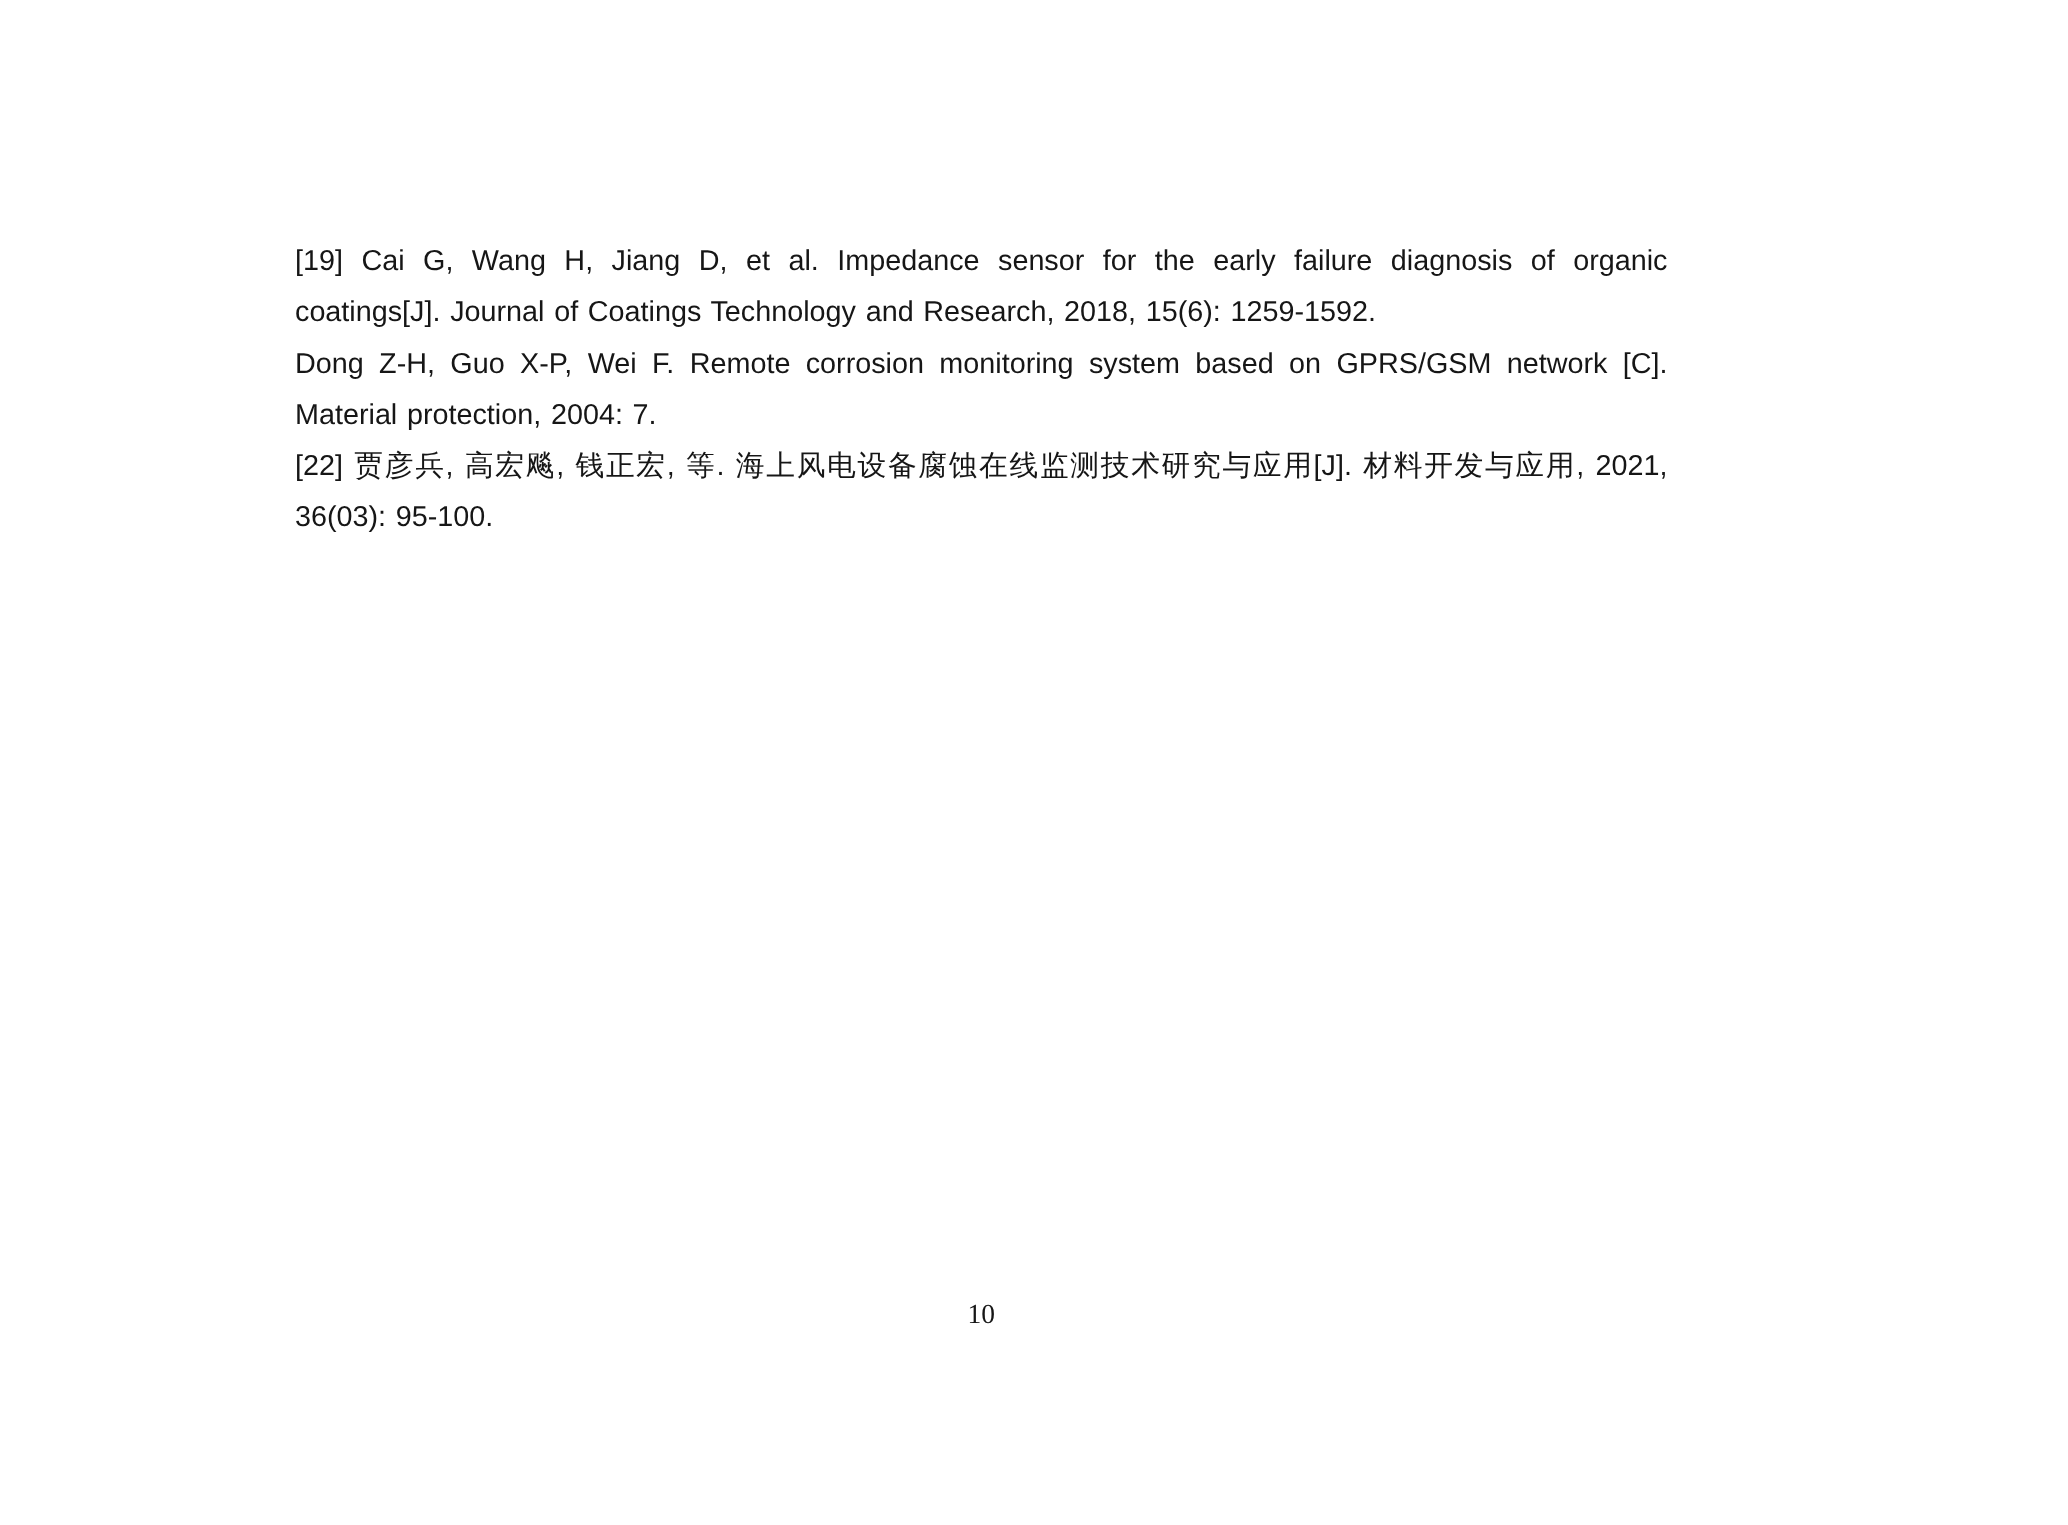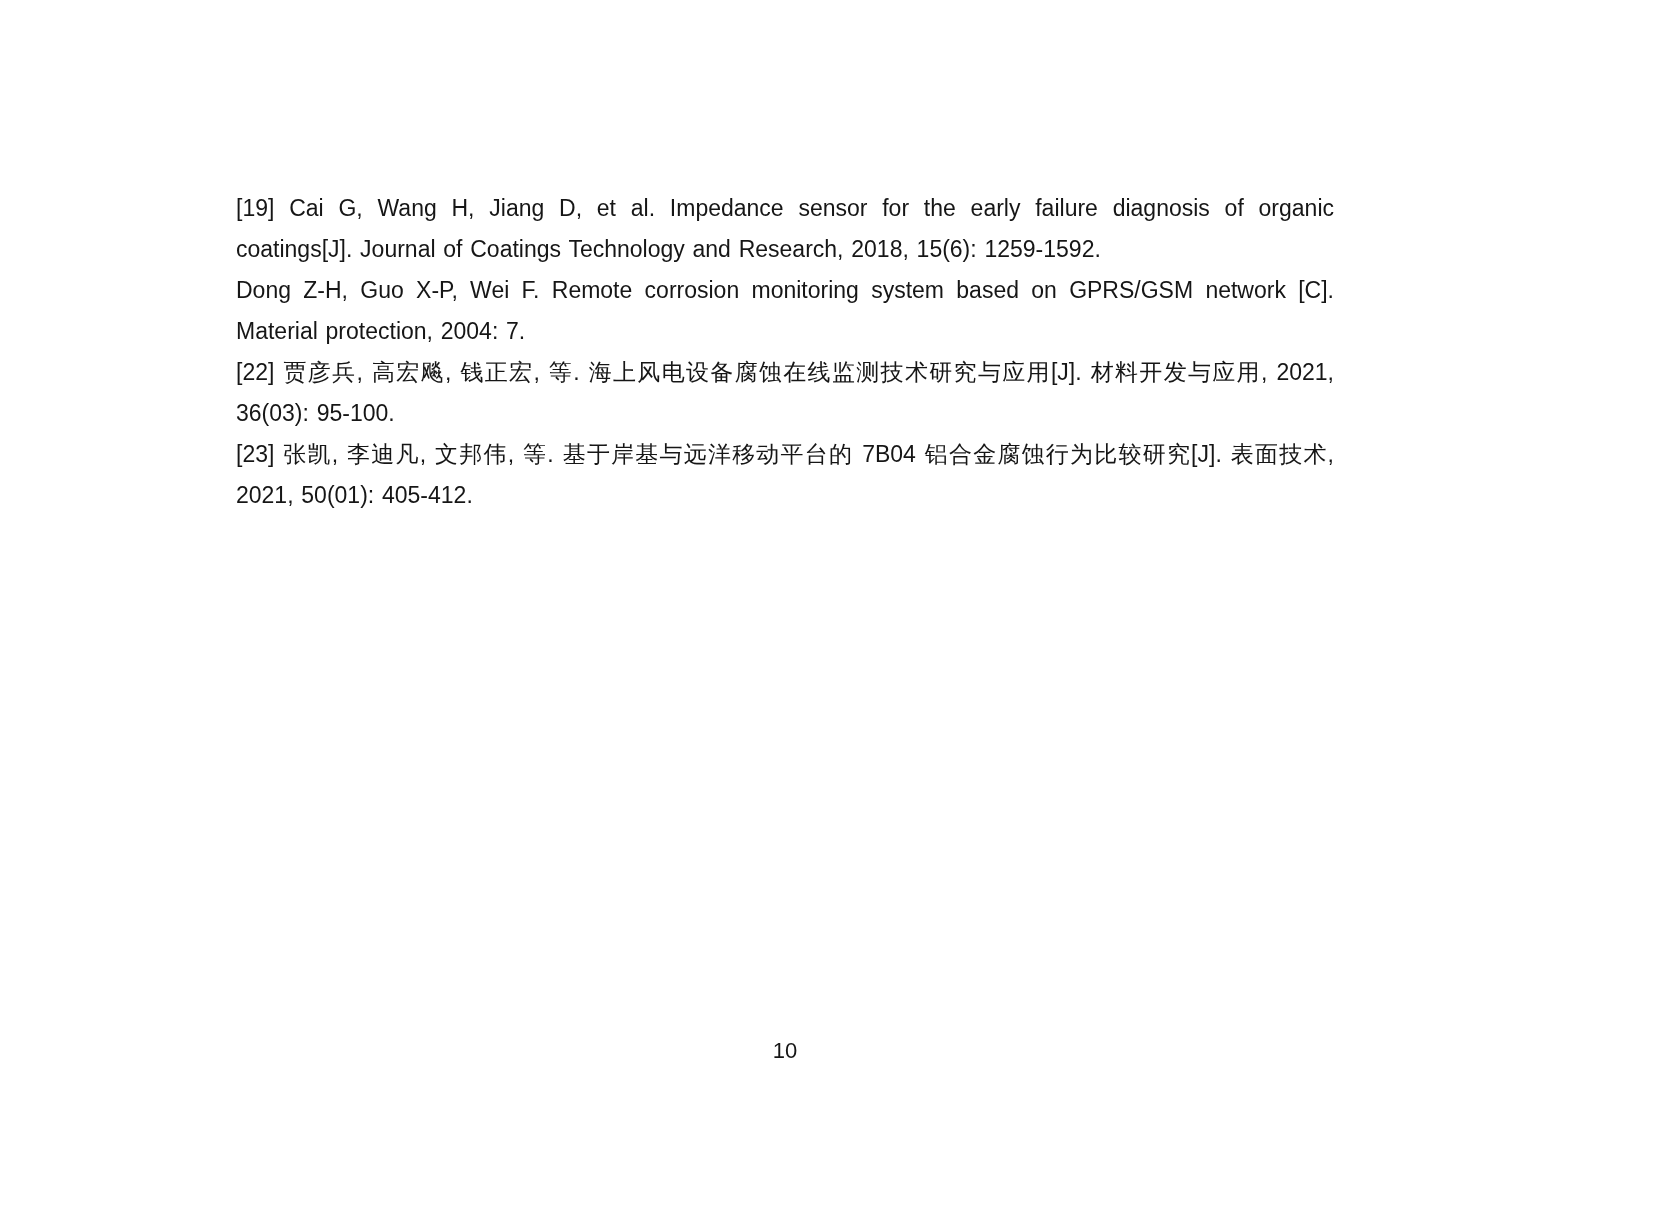--- a/index.html
+++ b/index.html
@@ -38,29 +38,29 @@
   }
   .page-number {
     position: absolute;
     top: 1036px;
     left: 236px;
     width: 1098px;
     text-align: center;
     font-size: 22px;
     line-height: 30px;
     color: #161616;
+    font-family: Liberation Serif, serif;
   }
 </style>
 </head>
 <body>
 
 <div class="page">
 
   <div class="content">
     <p class="ref">[19] Cai G, Wang H, Jiang D, et al. Impedance sensor for the early failure diagnosis of organic coatings[J]. Journal of Coatings Technology and Research, 2018, 15(6): 1259-1592.</p>
     <p class="ref">Dong Z-H, Guo X-P, Wei F. Remote corrosion monitoring system based on GPRS/GSM network [C]. Material protection, 2004: 7.</p>
     <p class="ref">[22] 贾彦兵, 高宏飚, 钱正宏, 等. 海上风电设备腐蚀在线监测技术研究与应用[J]. 材料开发与应用, 2021, 36(03): 95-100.</p>
-    <p class="ref">[23] 张凯, 李迪凡, 文邦伟, 等. 基于岸基与远洋移动平台的 7B04 铝合金腐蚀行为比较研究[J]. 表面技术, 2021, 50(01): 405-412.</p>
   </div>
 
   <div class="page-number">10</div>
 
 </div>
 
 </body></html>

